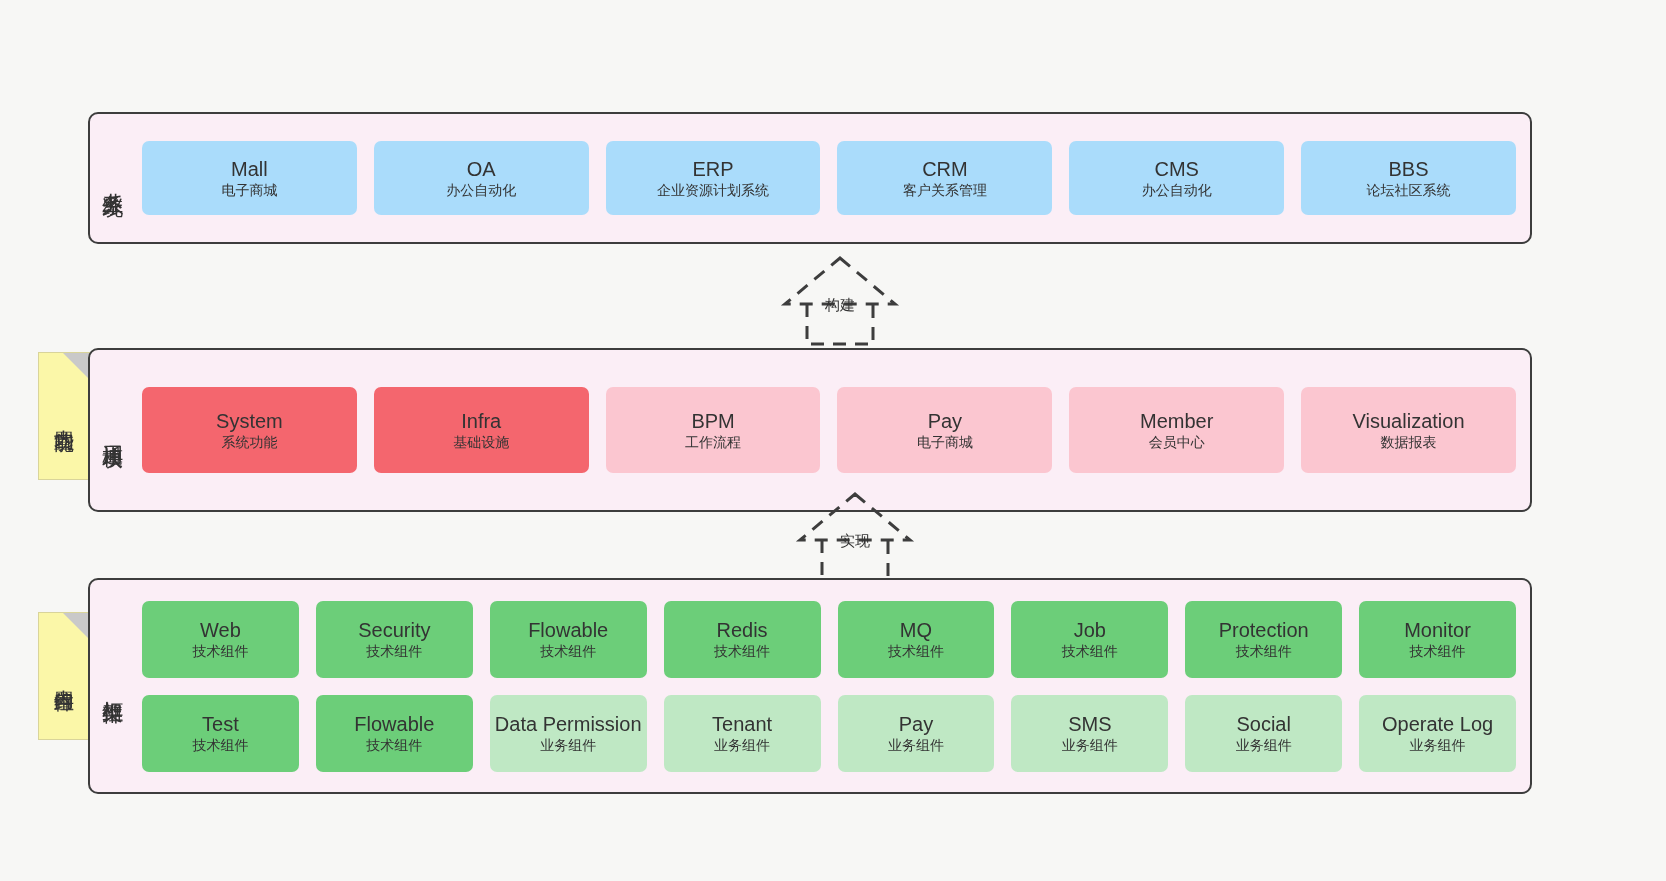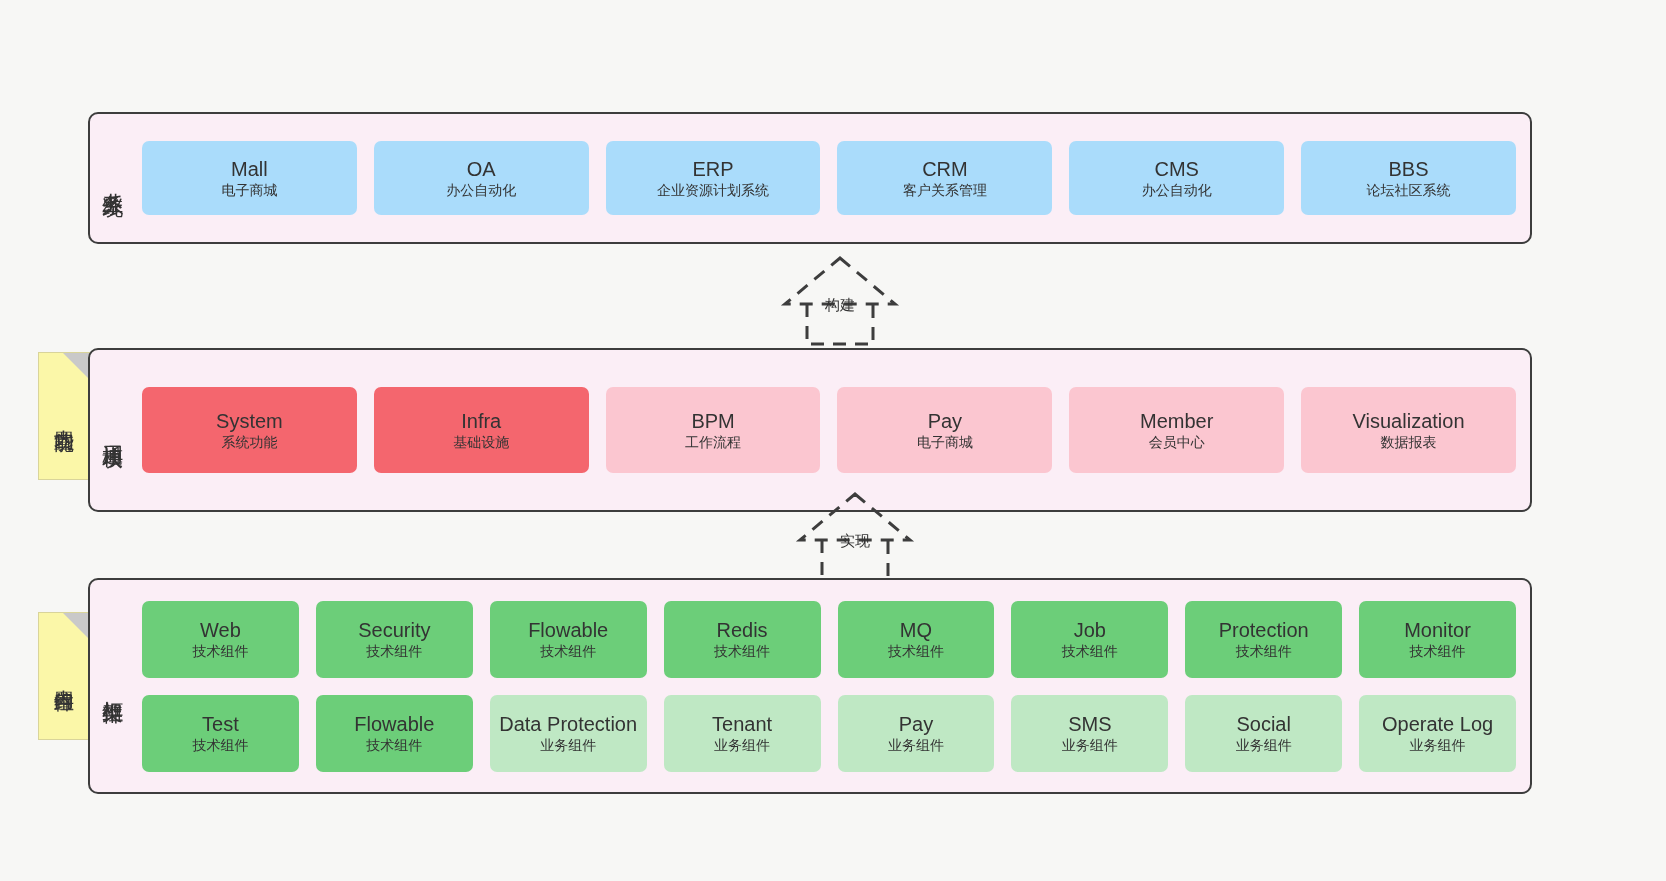--- a/index.html
+++ b/index.html
@@ -278,21 +278,21 @@
       <div class="card-row row-fw">
         <div class="card c-green">
           <span class="t1">Test</span>
           <span class="t2">技术组件</span>
         </div>
         <div class="card c-green">
           <span class="t1">Flowable</span>
           <span class="t2">技术组件</span>
         </div>
         <div class="card c-lightgreen">
-          <span class="t1">Data Protection</span>
+          <span class="t1">Data Permission</span>
           <span class="t2">业务组件</span>
         </div>
         <div class="card c-lightgreen">
           <span class="t1">Tenant</span>
           <span class="t2">业务组件</span>
         </div>
         <div class="card c-lightgreen">
           <span class="t1">Pay</span>
           <span class="t2">业务组件</span>
         </div>

